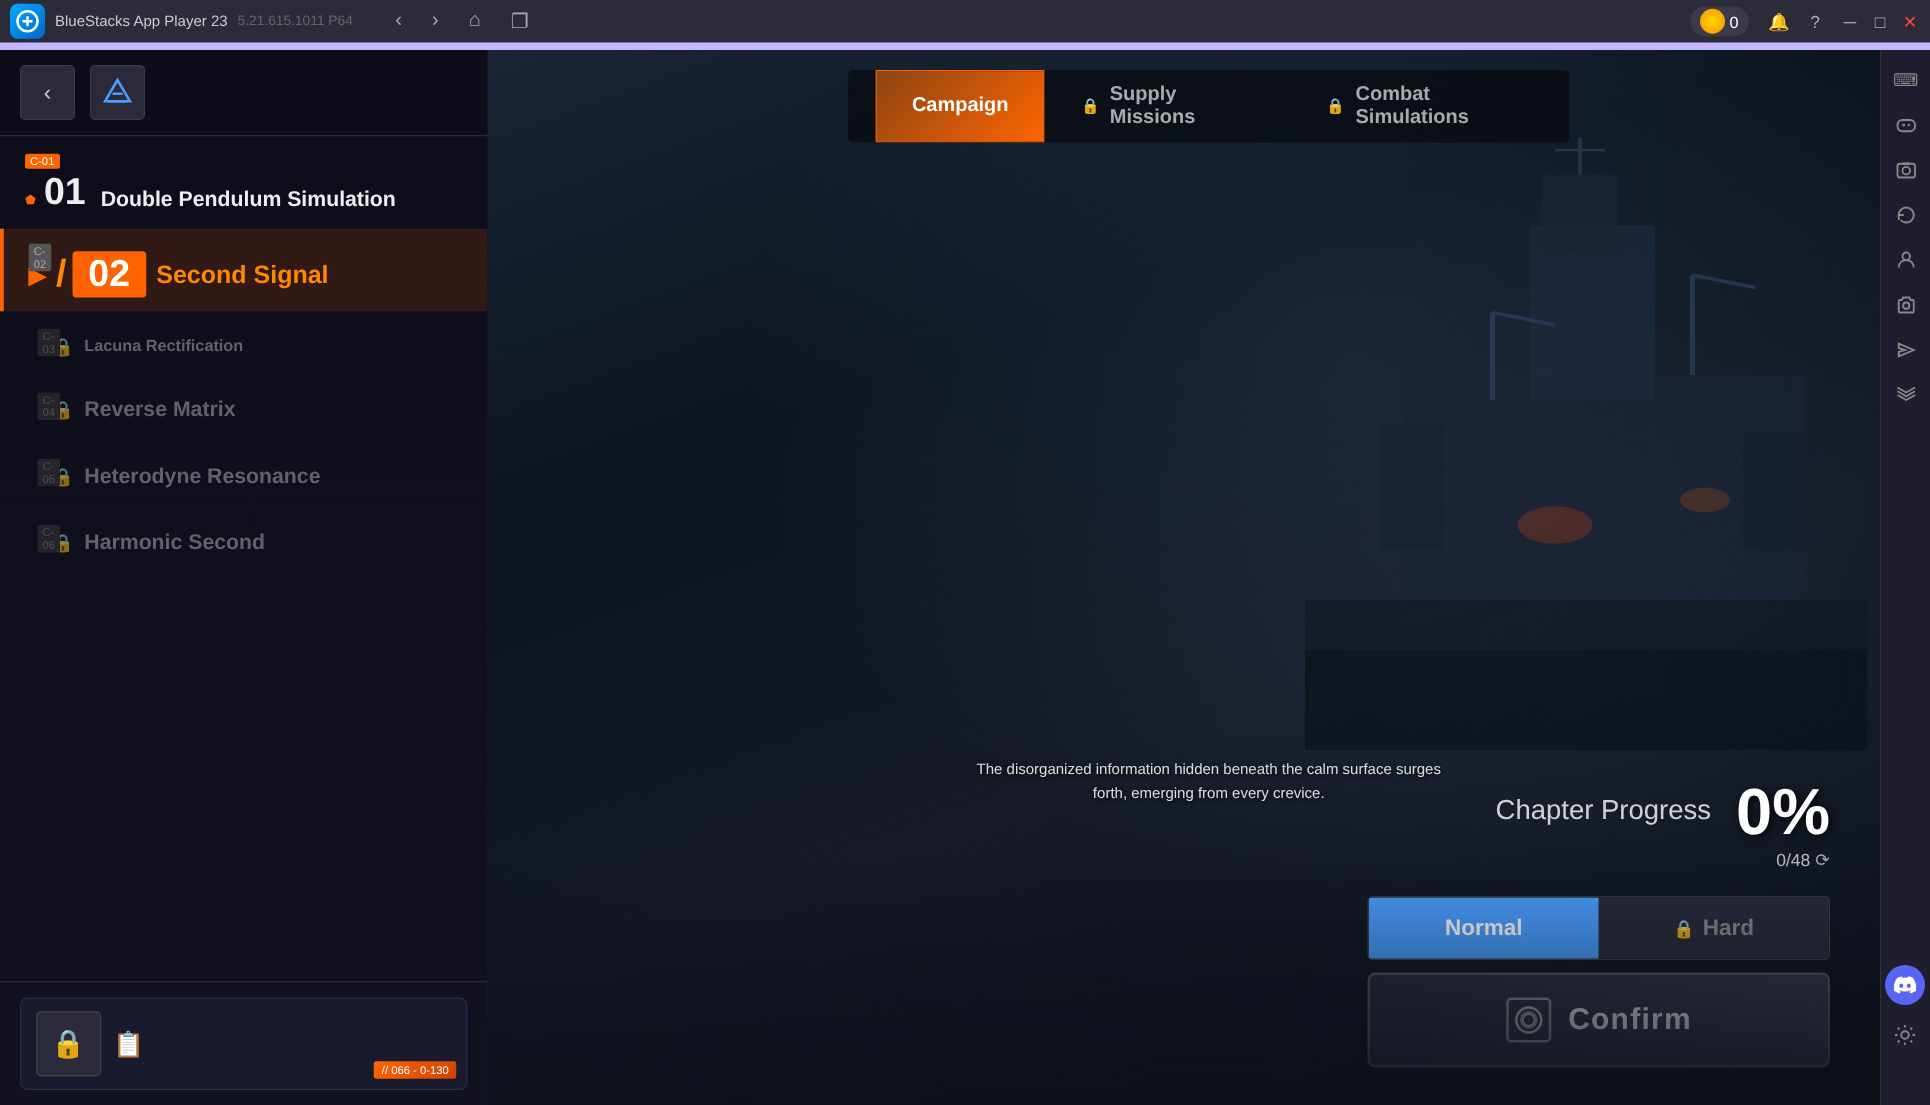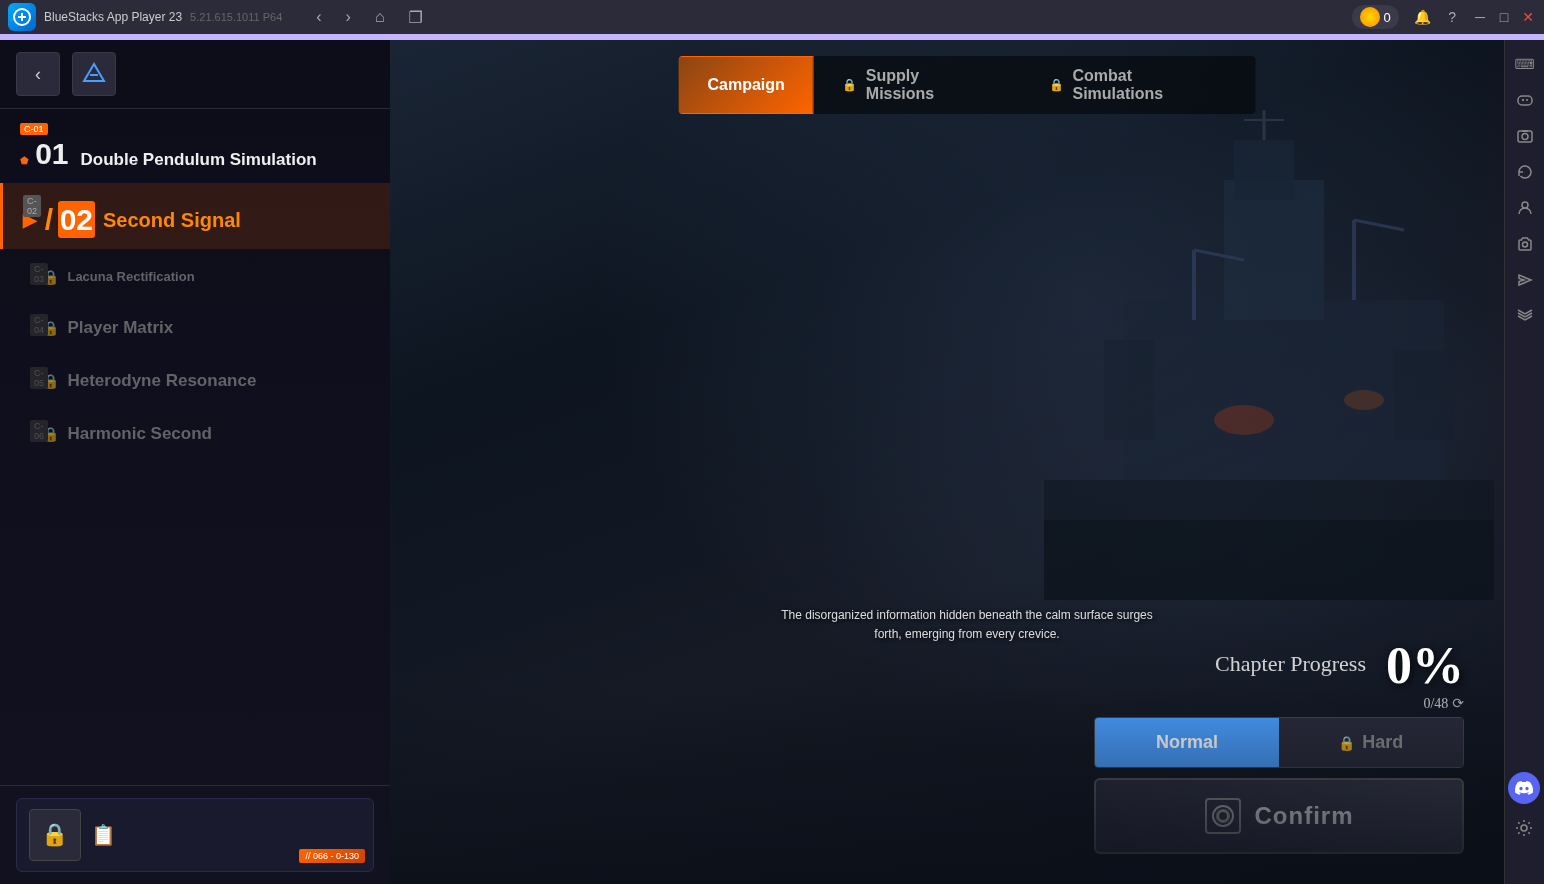--- a/index.html
+++ b/index.html
@@ -339,32 +339,32 @@
       color: #aaa;
       display: flex;
       align-items: center;
       gap: 8px;
       border: 1px solid transparent;
     }
     .nav-tab.active {
       background: linear-gradient(135deg, #8B4513, #ff6400);
       color: white;
       border-color: #ff6400;
+      margin-left: 22px;
     }
     .nav-tab-icon {
       font-size: 12px;
       color: #aaa;
     }
 
     
     .chapter-progress {
       position: absolute;
-      bottom: 172px;
+      bottom: 188px;
       right: 80px;
-      font-family: Liberation Serif, serif;
     }
     .progress-label {
       color: rgba(255,255,255,0.8);
       font-size: 22px;
       font-weight: normal;
       margin-bottom: 4px;
     }
     .progress-value {
       color: white;
       font-size: 52px;
@@ -558,39 +558,39 @@
           <span style="font-size:17px; font-weight:bold; color:#eee; line-height:1.3;">Double Pendulum Simulation</span>
         </div>
 
         <div class="chapter-item active" style="padding-top:20px;">
           <div style="position:relative; margin-right:8px;">
             <span style="position:absolute; top:-14px; left:0; background:#555; color:#aaa; font-size:9px; padding:1px 4px; border-radius:2px;">C-02</span>
             <span style="color:#ff6400; font-size:18px; font-weight:bold;">▶</span>
           </div>
           <div style="position:relative; margin-right:8px;">
             <span style="font-size:30px; font-weight:bold; color:#ff8800; font-family:Arial Black,sans-serif;">/</span>
-            <span style="font-size:30px; font-weight:bold; color:#ff8800; font-family:Arial Black,sans-serif; background:#ff6400; padding:2px 2px; border-radius:3px; color:white;">02</span>
+            <span style="font-size:30px; font-weight:bold; color:#ff8800; font-family:Arial Black,sans-serif; background:#ff6400; padding:2px 13px; border-radius:3px; color:white;">02</span>
           </div>
           <span style="font-size:20px; font-weight:bold; color:#ff8800;">Second Signal</span>
         </div>
 
         <div class="chapter-item locked" style="padding-top:20px; padding-left:30px;">
           <div style="position:relative; margin-right:12px;">
             <span style="position:absolute; top:-14px; left:0; background:#333; color:#777; font-size:9px; padding:1px 4px; border-radius:2px;">C-03</span>
           </div>
           <span class="lock-icon">🔒</span>
           <span style="font-size:13px; font-weight:bold; color:#999; line-height:1.3;">Lacuna Rectification</span>
         </div>
 
         <div class="chapter-item locked" style="padding-top:20px; padding-left:30px;">
           <div style="position:relative; margin-right:12px;">
             <span style="position:absolute; top:-14px; left:0; background:#333; color:#777; font-size:9px; padding:1px 4px; border-radius:2px;">C-04</span>
           </div>
           <span class="lock-icon">🔒</span>
-          <span style="font-size:17px; font-weight:bold; color:#999;">Player Matrix</span>
+          <span style="font-size:17px; font-weight:bold; color:#999;">Reverse Matrix</span>
         </div>
 
         <div class="chapter-item locked" style="padding-top:20px; padding-left:30px;">
           <div style="position:relative; margin-right:12px;">
             <span style="position:absolute; top:-14px; left:0; background:#333; color:#777; font-size:9px; padding:1px 4px; border-radius:2px;">C-05</span>
           </div>
           <span class="lock-icon">🔒</span>
           <span style="font-size:17px; font-weight:bold; color:#999; line-height:1.3;">Heterodyne Resonance</span>
         </div>
 

